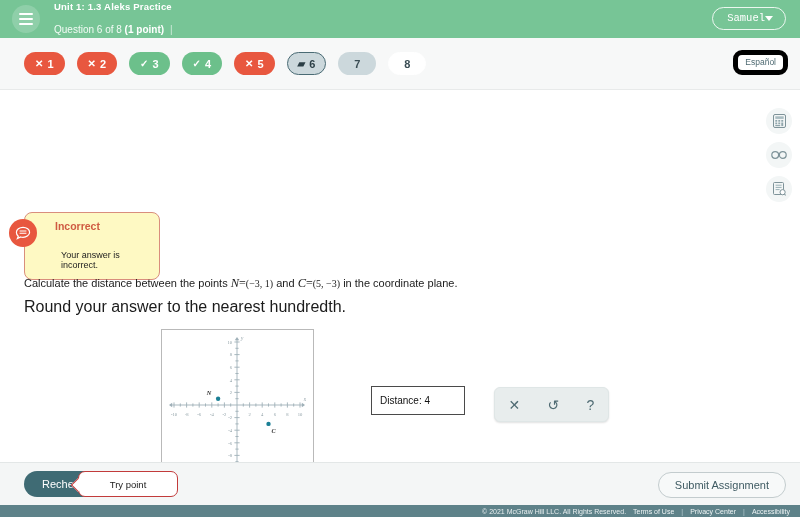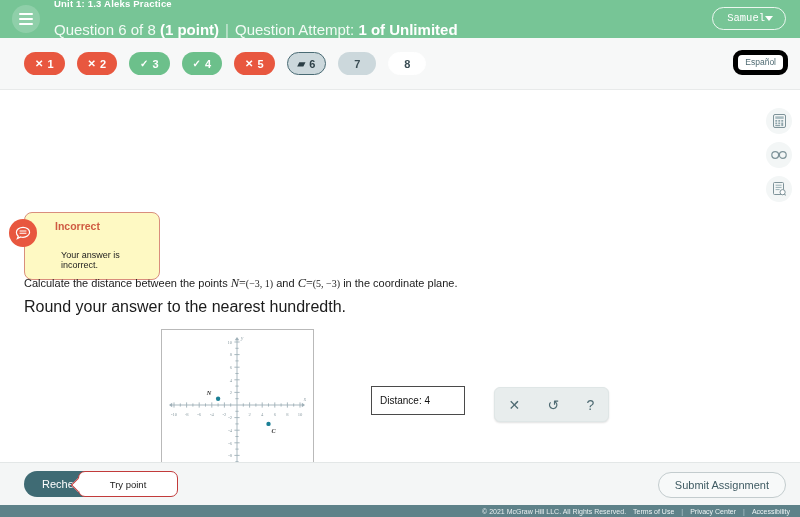--- a/index.html
+++ b/index.html
@@ -32,21 +32,21 @@
     cursor: pointer;
     flex: 0 0 auto;
   }
   .hamburger span { display:block; width:14px; height:2px; background:#fff; border-radius:1px; }
   .header-text { margin-left: 14px; line-height: 1.25; }
   .header-title {
     color: #ffffff; font-size: 9.5px; font-weight: bold;
     letter-spacing: .2px;
   }
   .header-sub {
-    color: #f2fbf5; font-size: 15px; margin-top: 11px;
+    color: #f2fbf5; font-size: 10px; margin-top: 11px;
     display: flex; align-items: center; gap: 6px;
   }
   .header-sub b { font-weight: bold; color:#fff; }
   .sep { color: rgba(255,255,255,.65); }
   .user-chip {
     position: absolute; right: 14px; top: 7px;
     border: 1px solid rgba(255,255,255,.85);
     border-radius: 14px;
     color: #fff; font-size: 10.5px;
     padding: 4px 12px 5px 14px;
@@ -204,24 +204,20 @@
       <span></span>
   </div>
   <div class="header-text">
     <div class="header-title">Unit 1: 1.3 Aleks Practice</div>
     <div class="header-sub">
       <span>
         <span>Question 6 of 8</span>
         <b>(1 point)</b>
       </span>
       <span class="sep">|</span>
-      <span>
-        <span>Question Attempt:</span>
-        <b>1 of Unlimited</b>
-      </span>
     </div>
   </div>
   <div class="user-chip">
     <span>Samuel</span>
     <span class="chev"></span>
   </div>
 </div>
 
 <div class="subbar">
   <div id="pills" style="display:flex;gap:12px;align-items:center;">

